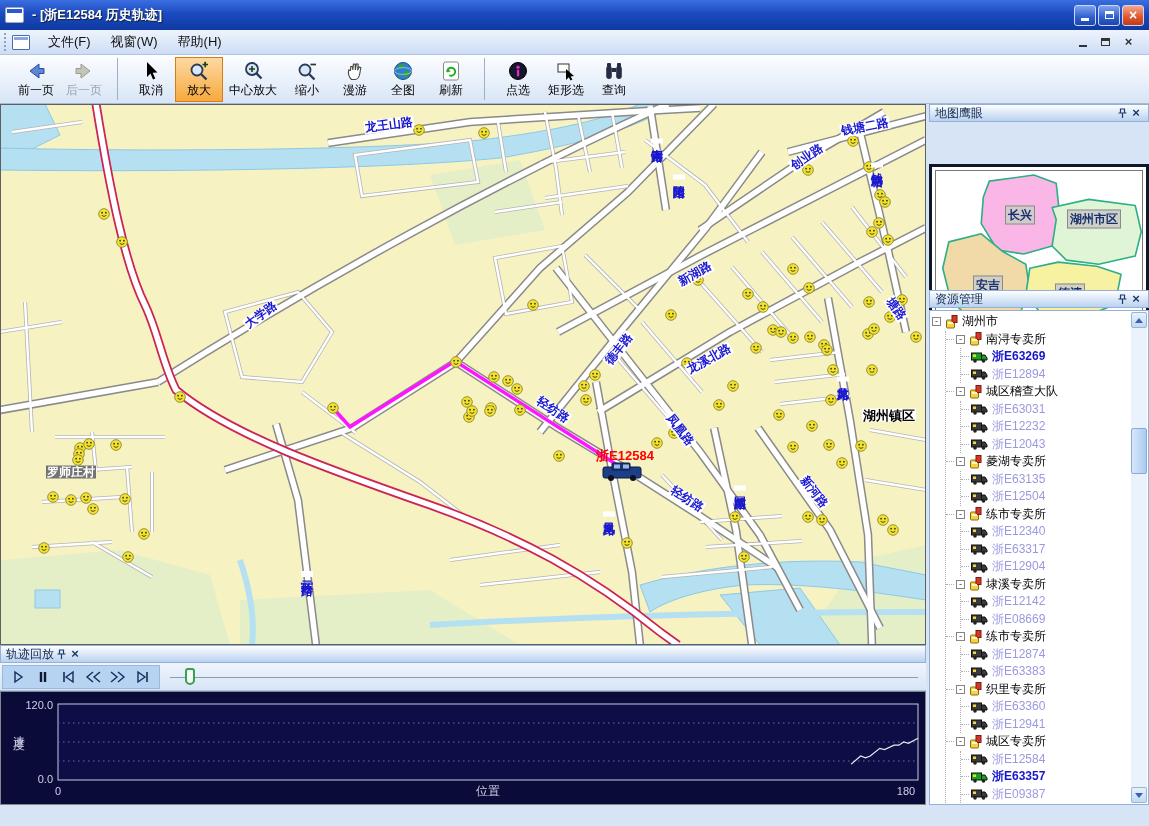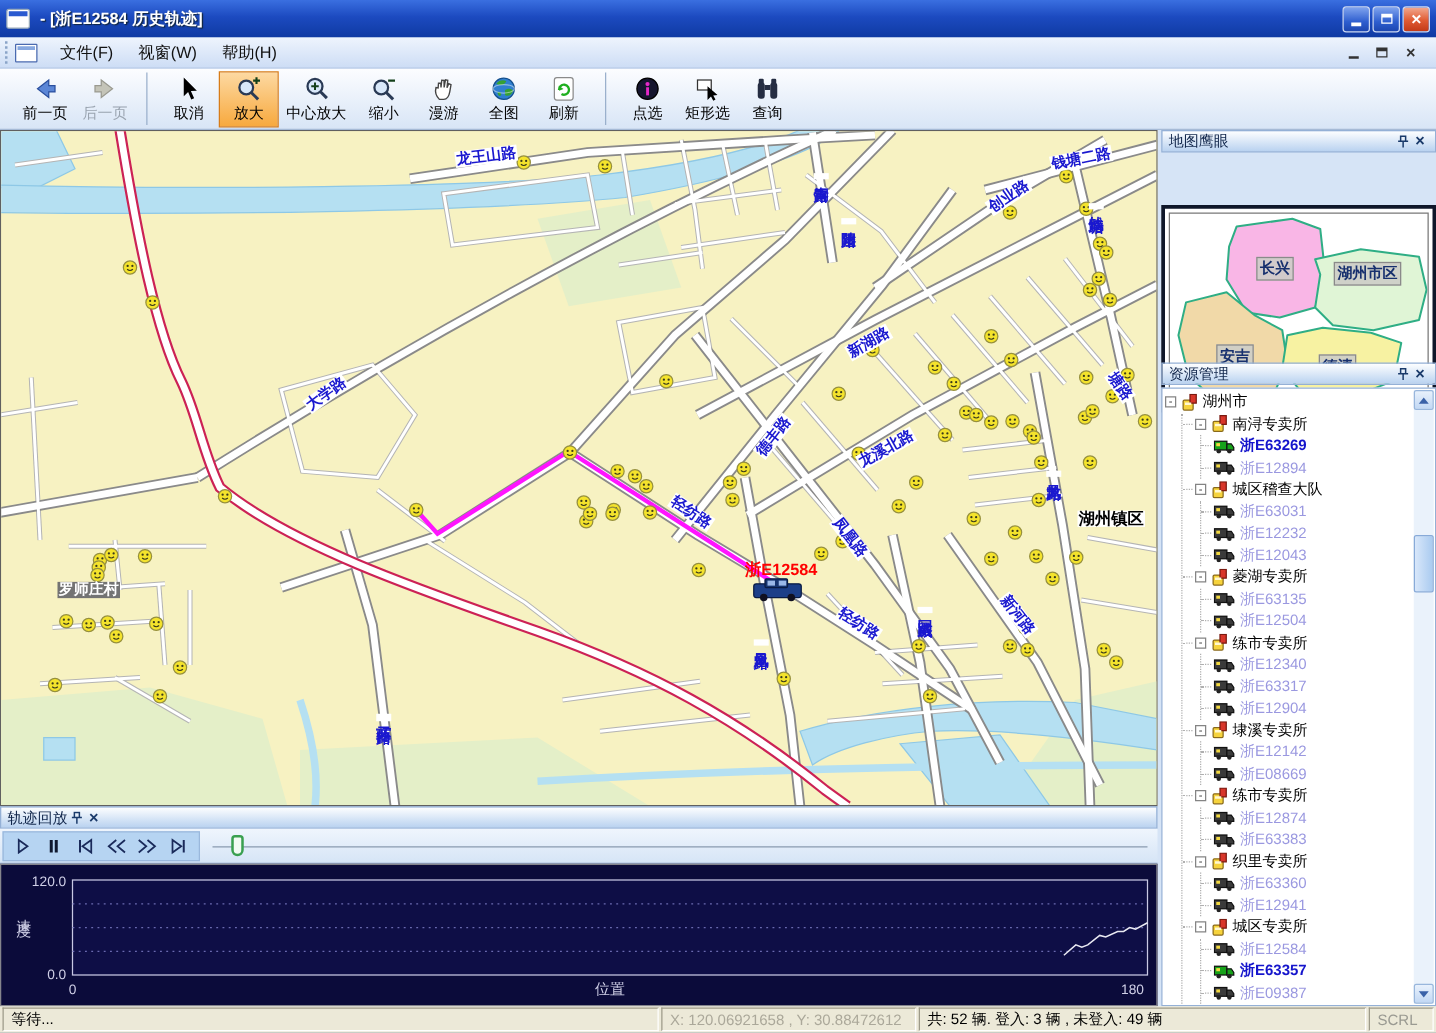--- a/index.html
+++ b/index.html
@@ -1430,19 +1430,13 @@
           <text x="52" y="17" fill="#cfcfe6" font-size="11" text-anchor="end">120.0</text>
           <text x="52" y="91" fill="#cfcfe6" font-size="11" text-anchor="end">0.0</text>
           <text x="57" y="103" fill="#cfcfe6" font-size="11" text-anchor="middle">0</text>
           <text x="487" y="103" fill="#cfcfe6" font-size="12" text-anchor="middle">位置</text>
           <text x="905" y="103" fill="#cfcfe6" font-size="11" text-anchor="middle">180</text>
           <polyline points="850.1111111111111,72.16666666666667 859.6666666666666,63.93333333333334 864.4444444444445,65.83333333333333 869.2222222222222,63.93333333333334 878.7777777777778,56.33333333333333 883.5555555555555,57.6 893.1111111111111,53.166666666666664 897.8888888888889,53.166666666666664 902.6666666666666,50 907.4444444444445,51.266666666666666 917,46.2" fill="none" stroke="#e9e9f2" stroke-width="1.2"></polyline>
         </svg></div>
     <div class="chart-ylab">速度</div>
   </div>
 
-  <div class="statusbar">
-    <div class="cell c1">等待...</div>
-    <div class="cell c2">X: 120.06921658 , Y: 30.88472612</div>
-    <div class="cell c3">共: 52 辆. 登入: 3 辆 , 未登入: 49 辆</div>
-    <div class="cell c4">SCRL</div>
-  </div>
 </div>
 
 </body></html>

